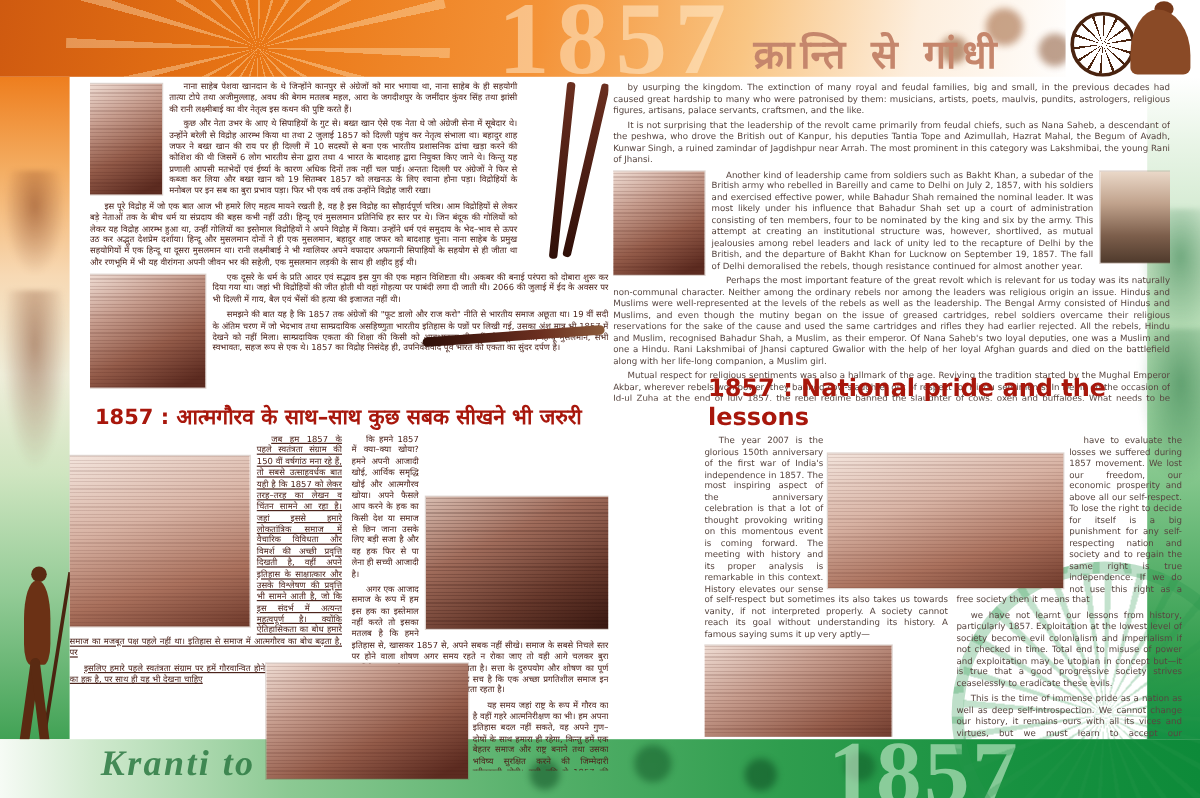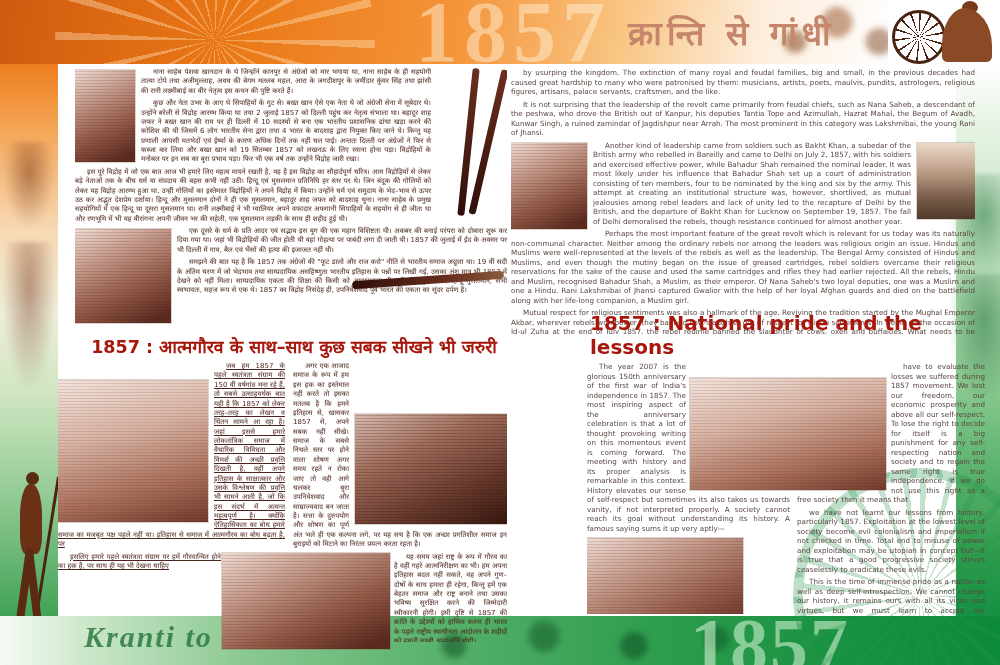--- a/index.html
+++ b/index.html
@@ -11,21 +11,21 @@
     background:linear-gradient(100deg,#cf5a10 0%,#e97615 22%,#f49338 45%,#f9c583 62%,#fdeedd 76%,#ffffff 90%);}
   .sunwheel{position:absolute;left:55px;top:-120px;width:320px;height:320px;border-radius:50%;
     background:repeating-conic-gradient(rgba(255,228,185,.4) 0 3deg,transparent 3deg 15deg);}
   .ghost-year-top{position:absolute;left:415px;top:-18px;margin:0;
     font:bold 86px "Liberation Serif",serif;color:rgba(255,240,214,.5);letter-spacing:6px;}
   .battle-top{position:absolute;left:760px;top:0;width:140px;height:64px;filter:blur(3px);opacity:.75;
     background:
       radial-gradient(circle at 25% 65%,rgba(120,50,5,.65) 0 11px,transparent 12px),
       radial-gradient(circle at 55% 35%,rgba(135,58,8,.6) 0 15px,transparent 16px),
       radial-gradient(circle at 85% 65%,rgba(110,45,5,.6) 0 13px,transparent 14px);}
-  .title-hindi{position:absolute;left:628px;top:10px;margin:0;font-weight:bold;font-size:33px;
+  .title-hindi{position:absolute;left:628px;top:22px;margin:0;font-weight:bold;font-size:33px;
     color:#c5866c;letter-spacing:5px;font-family:"DejaVu Sans",sans-serif;}
   .gandhi-photo{position:absolute;right:0;top:0;width:112px;height:64px;background:#fff;}
   .charkha-wheel{position:absolute;left:4px;top:10px;width:48px;height:48px;border-radius:50%;
     border:3px solid #4a2410;background:repeating-conic-gradient(#4a2410 0 5deg,transparent 5deg 26deg);}
   .gandhi-body{position:absolute;right:8px;top:8px;width:50px;height:54px;background:#8a4a26;
     border-radius:45% 55% 12% 12% / 70% 70% 10% 10%;}
   .gandhi-head{position:absolute;right:22px;top:1px;width:16px;height:13px;border-radius:50%;background:#76391a;}
 
   .band-left{position:absolute;left:0;top:64px;width:58px;height:552px;z-index:1;
     background:linear-gradient(180deg,#ee7e1e 0%,#f4ad62 14%,#f7d9b4 30%,#efeeda 45%,#cfe5c0 60%,#93cb96 78%,#41a255 100%);}
@@ -61,21 +61,21 @@
     font:bold 76px "Liberation Serif",serif;color:rgba(222,248,222,.55);letter-spacing:2px;}
   .chakra-big{position:absolute;right:-48px;bottom:-58px;width:235px;height:235px;border-radius:50%;z-index:1;
     border:10px solid rgba(40,150,75,.3);
     background:repeating-conic-gradient(rgba(40,150,75,.28) 0 3deg,transparent 3deg 13deg);}
 
   
   .content{position:absolute;z-index:2;overflow:hidden;}
   .hi-body{font-size:7px;line-height:1.34;color:#4d241c;text-align:justify;}
   .en-body{font-size:7.2px;line-height:1.32;color:#584640;text-align:justify;}
   .content p{margin:0 0 3px;text-indent:12px;}
-  .sec-head-hi{position:absolute;left:70px;top:334px;width:448px;margin:0;text-align:center;z-index:2;
+  .sec-head-hi{position:absolute;left:58px;top:334px;width:448px;margin:0;text-align:center;z-index:2;
     font-size:17.5px;font-weight:bold;color:#a8170c;}
   .sec-head-en{position:absolute;left:590px;top:311px;width:400px;margin:0;z-index:2;
     font-size:20px;font-weight:bold;color:#a8170c;}
 
   
   .img{box-shadow:0 0 0 1px rgba(120,80,60,.25);}
   .eng-maroon{background:
     repeating-linear-gradient(0deg,rgba(70,25,18,.15) 0 1px,transparent 1px 3px),
     linear-gradient(155deg,#efdcd3 0%,#c69c8d 30%,#935b49 62%,#5c2b20 92%);}
   .eng-light{background:
@@ -137,21 +137,21 @@
   <section class="content hi-body" lang="hi" style="left:75px;top:68px;width:432px;height:264px;">
     <div class="img eng-maroon fl" style="width:60px;height:92px;margin:2px 6px 2px 0;"></div>
     <div class="fr rifles" style="width:70px;height:150px;margin:0 0 3px 6px;">
       <div class="rifle" style="left:28px;transform:rotate(6deg);"></div>
       <div class="rifle" style="left:48px;transform:rotate(13deg);"></div>
     </div>
     <p>नाना साहेब पेशवा खानदान के थे जिन्होंने कानपुर से अंग्रेजों को मार भगाया था, नाना साहेब के ही सहयोगी तात्या टोपे तथा अजीमुल्लाह, अवध की बेगम मतलब महल, आरा के जगदीशपुर के जमींदार कुंवर सिंह तथा झांसी की रानी लक्ष्मीबाई का वीर नेतृत्व इस कथन की पुष्टि करते हैं।</p>
     <p>कुछ और नेता उभर के आए थे सिपाहियों के गुट से। बख्त खान ऐसे एक नेता थे जो अंग्रेजी सेना में सूबेदार थे। उन्होंने बरेली से विद्रोह आरम्भ किया था तथा 2 जुलाई 1857 को दिल्ली पहुंच कर नेतृत्व संभाला था। बहादुर शाह जफर ने बख्त खान की राय पर ही दिल्ली में 10 सदस्यों से बना एक भारतीय प्रशासनिक ढांचा खड़ा करने की कोशिश की थी जिसमें 6 लोग भारतीय सेना द्वारा तथा 4 भारत के बादशाह द्वारा नियुक्त किए जाने थे। किन्तु यह प्रणाली आपसी मतभेदों एवं ईर्ष्या के कारण अधिक दिनों तक नहीं चल पाई। अन्ततः दिल्ली पर अंग्रेजों ने फिर से कब्जा कर लिया और बख्त खान को 19 सितम्बर 1857 को लखनऊ के लिए रवाना होना पड़ा। विद्रोहियों के मनोबल पर इन सब का बुरा प्रभाव पड़ा। फिर भी एक वर्ष तक उन्होंने विद्रोह जारी रखा।</p>
     <p>इस पूरे विद्रोह में जो एक बात आज भी हमारे लिए महत्व मायने रखती है, वह है इस विद्रोह का सौहार्दपूर्ण चरित्र। आम विद्रोहियों से लेकर बड़े नेताओं तक के बीच धर्म या संप्रदाय की बहस कभी नहीं उठी। हिन्दू एवं मुसलमान प्रतिनिधि हर स्तर पर थे। जिन बंदूक की गोलियों को लेकर यह विद्रोह आरम्भ हुआ था, उन्हीं गोलियों का इस्तेमाल विद्रोहियों ने अपने विद्रोह में किया। उन्होंने धर्म एवं समुदाय के भेद–भाव से ऊपर उठ कर अद्भुत देशप्रेम दर्शाया। हिन्दू और मुसलमान दोनों ने ही एक मुसलमान, बहादुर शाह जफर को बादशाह चुना। नाना साहेब के प्रमुख सहयोगियों में एक हिन्दू था दूसरा मुसलमान था। रानी लक्ष्मीबाई ने भी ग्वालियर अपने वफादार अफगानी सिपाहियों के सहयोग से ही जीता था और रणभूमि में भी यह वीरांगना अपनी जीवन भर की सहेली, एक मुसलमान लड़की के साथ ही शहीद हुई थी।</p>
     <div class="img eng-maroon fl" style="width:96px;height:94px;margin:2px 6px 2px 0;"></div>
-    <p>एक दूसरे के धर्म के प्रति आदर एवं सद्भाव इस युग की एक महान विशिष्टता थी। अकबर की बनाई परंपरा को दोबारा शुरू कर दिया गया था। जहां भी विद्रोहियों की जीत होती थी वहां गोहत्या पर पाबंदी लगा दी जाती थी। 1857 की जुलाई में ईद के अवसर पर भी दिल्ली में गाय, बैल एवं भैंसों की हत्या की इजाजत नहीं थी।</p>
+    <p>एक दूसरे के धर्म के प्रति आदर एवं सद्भाव इस युग की एक महान विशिष्टता थी। अकबर की बनाई परंपरा को दोबारा शुरू कर दिया गया था। जहां भी विद्रोहियों की जीत होती थी वहां गोहत्या पर पाबंदी लगा दी जाती थी। 2066 की जुलाई में ईद के अवसर पर भी दिल्ली में गाय, बैल एवं भैंसों की हत्या की इजाजत नहीं थी।</p>
     <p>समझने की बात यह है कि 1857 तक अंग्रेजों की "फूट डालो और राज करो" नीति से भारतीय समाज अछूता था। 19 वीं सदी के अंतिम चरण में जो भेदभाव तथा साम्प्रदायिक असहिष्णुता भारतीय इतिहास के पन्नों पर लिखी गई, उसका अंश मात्र भी 1857 में देखने को नहीं मिला। साम्प्रदायिक एकता की शिक्षा की किसी को आवश्यकता ही नहीं थी। पूरा भारत, हिन्दू–मुसलमान, सभी स्वभावतः, सहज रूप से एक थे। 1857 का विद्रोह निसंदेह ही, उपनिवेशवाद पूर्व भारत की एकता का सुंदर दर्पण है।</p>
   </section>
   <div class="rifle-h"></div>
 
   <section class="content en-body" style="left:511px;top:68px;width:464px;height:266px;">
     <p>by usurping the kingdom. The extinction of many royal and feudal families, big and small, in the previous decades had caused great hardship to many who were patronised by them: musicians, artists, poets, maulvis, pundits, astrologers, religious figures, artisans, palace servants, craftsmen, and the like.</p>
     <p>It is not surprising that the leadership of the revolt came primarily from feudal chiefs, such as Nana Saheb, a descendant of the peshwa, who drove the British out of Kanpur, his deputies Tantia Tope and Azimullah, Hazrat Mahal, the Begum of Avadh, Kunwar Singh, a ruined zamindar of Jagdishpur near Arrah. The most prominent in this category was Lakshmibai, the young Rani of Jhansi.</p>
     <div class="img eng-maroon fl" style="width:76px;height:86px;margin:2px 6px 2px 0;"></div>
     <div class="img photo-sepia fr" style="width:58px;height:76px;margin:2px 0 2px 6px;"></div>
     <p>Another kind of leadership came from soldiers such as Bakht Khan, a subedar of the British army who rebelled in Bareilly and came to Delhi on July 2, 1857, with his soldiers and exercised effective power, while Bahadur Shah remained the nominal leader. It was most likely under his influence that Bahadur Shah set up a court of administration consisting of ten members, four to be nominated by the king and six by the army. This attempt at creating an institutional structure was, however, shortlived, as mutual jealousies among rebel leaders and lack of unity led to the recapture of Delhi by the British, and the departure of Bakht Khan for Lucknow on September 19, 1857. The fall of Delhi demoralised the rebels, though resistance continued for almost another year.</p>
@@ -164,20 +164,21 @@
 
   <section class="content hi-body" lang="hi" style="left:58px;top:362px;width:227px;height:280px;text-decoration:underline;">
     <div class="img eng-light fl" style="width:150px;height:142px;margin:18px 6px 2px 0;"></div>
     <p>जब हम 1857 के पहले स्वतंत्रता संग्राम की 150 वीं वर्षगांठ मना रहे हैं, तो सबसे उत्साहवर्धक बात यही है कि 1857 को लेकर तरह–तरह का लेखन व चिंतन सामने आ रहा है। जहां इससे हमारे लोकतांत्रिक समाज में वैचारिक विविधता और विमर्श की अच्छी प्रवृत्ति दिखती है, वहीं अपने इतिहास के साक्षात्कार और उसके विश्लेषण की प्रवृत्ति भी सामने आती है, जो कि इस संदर्भ में अत्यन्त महत्वपूर्ण है। क्योंकि ऐतिहासिकता का बोध हमारे समाज का मजबूत पक्ष पहले नहीं था। इतिहास से समाज में आत्मगौरव का बोध बढ़ता है, पर</p>
     <div class="fr sp" style="width:60px;height:85px;margin:4px 0 0 4px;"></div>
     <p>इसलिए हमारे पहले स्वतंत्रता संग्राम पर हमें गौरवान्वित होने का हक़ है, पर साथ ही यह भी देखना चाहिए</p>
   </section>
 
   <section class="content hi-body" lang="hi" style="left:293px;top:362px;width:214px;height:280px;">
     <div class="img eng-dark fr" style="width:152px;height:110px;margin:52px 0 3px 6px;"></div>
+    <p>कि हमने 1857 में क्या–क्या खोया? हमने अपनी आजादी खोई, आर्थिक समृद्धि खोई और आत्मगौरव खोया। अपने फैसले आप करने के हक का किसी देश या समाज से छिन जाना उसके लिए बड़ी सजा है और वह हक फिर से पा लेना ही सच्ची आजादी है।</p>
     <p>अगर एक आजाद समाज के रूप में हम इस हक का इस्तेमाल नहीं करते तो इसका मतलब है कि हमने इतिहास से, खासकर 1857 से, अपने सबक नहीं सीखे। समाज के सबसे निचले स्तर पर होने वाला शोषण अगर समय रहते न रोका जाए तो वही आगे चलकर बुरा उपनिवेशवाद और साम्राज्यवाद बन जाता है। सत्ता के दुरुपयोग और शोषण का पूर्ण अंत भले ही एक कल्पना लगे, पर यह सच है कि एक अच्छा प्रगतिशील समाज इन बुराइयों को मिटाने का निरंतर प्रयत्न करता रहता है।</p>
     <div class="fl sp" style="width:96px;height:88px;margin:2px 5px 0 0;"></div>
     <p>यह समय जहां राष्ट्र के रूप में गौरव का है वहीं गहरे आत्मनिरीक्षण का भी। हम अपना इतिहास बदल नहीं सकते, वह अपने गुण–दोषों के साथ हमारा ही रहेगा, किन्तु हमें एक बेहतर समाज और राष्ट्र बनाने तथा उसका भविष्य सुरक्षित करने की जिम्मेदारी स्वीकारनी होगी। इसी दृष्टि से 1857 की क्रांति के उद्देश्यों को हासिल करना ही भारत के पहले राष्ट्रीय स्वाधीनता आंदोलन के शहीदों को हमारी सच्ची श्रद्धांजलि होगी।</p>
   </section>
 
   <div class="abs-img img eng-maroon" style="left:222px;top:553px;width:168px;height:96px;"></div>
 
   <section class="content en-body" style="left:587px;top:362px;width:203px;height:252px;">
     <div class="fr sp" style="width:98px;height:110px;margin:14px 0 2px 6px;"></div>
     <p>The year 2007 is the glorious 150th anniversary of the first war of India's independence in 1857. The most inspiring aspect of the anniversary celebration is that a lot of thought provoking writing on this momentous event is coming forward. The meeting with history and its proper analysis is remarkable in this context. History elevates our sense of self-respect but sometimes its also takes us towards vanity, if not interpreted properly. A society cannot reach its goal without understanding its history. A famous saying sums it up very aptly—</p>

